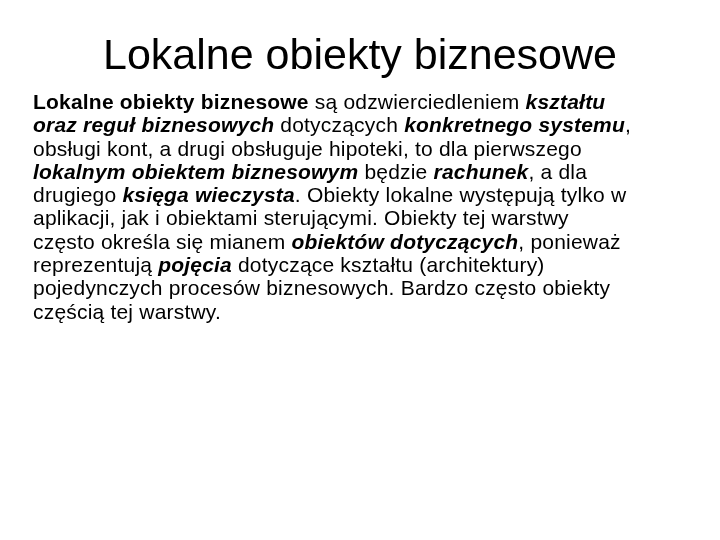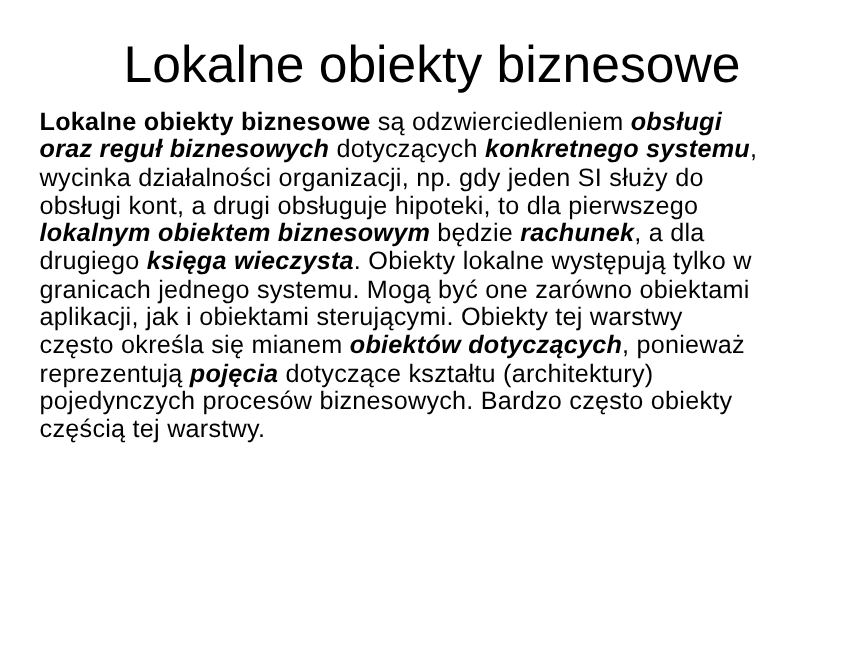--- a/index.html
+++ b/index.html
@@ -50,26 +50,24 @@
   .seg-r { font-weight: 400; font-style: normal; }
   .seg-b { font-weight: 700; font-style: normal; }
   .seg-bi { font-weight: 700; font-style: italic; }
 </style>
 </head>
 <body>
 
 <div class="slide">
   <div class="slide-title">Lokalne obiekty biznesowe</div>
   <div class="body-text">
-      <div class="line"><span class="seg-b">Lokalne obiekty biznesowe</span><span class="seg-r"> są odzwierciedleniem </span><span class="seg-bi">obsługi</span></div>
+      <div class="line"><span class="seg-b">Lokalne obiekty biznesowe</span><span class="seg-r"> są odzwierciedleniem </span><span class="seg-bi">kształtu</span></div>
       <div class="line"><span class="seg-bi">oraz reguł biznesowych</span><span class="seg-r"> dotyczących </span><span class="seg-bi">konkretnego systemu</span><span class="seg-r">,</span></div>
-      <div class="line"><span class="seg-r">wycinka działalności organizacji, np. gdy jeden SI służy do</span></div>
       <div class="line"><span class="seg-r">obsługi kont, a drugi obsługuje hipoteki, to dla pierwszego</span></div>
       <div class="line"><span class="seg-bi">lokalnym obiektem biznesowym</span><span class="seg-r"> będzie </span><span class="seg-bi">rachunek</span><span class="seg-r">, a dla</span></div>
       <div class="line"><span class="seg-r">drugiego </span><span class="seg-bi">księga wieczysta</span><span class="seg-r">. Obiekty lokalne występują tylko w</span></div>
-      <div class="line"><span class="seg-r">granicach jednego systemu. Mogą być one zarówno obiektami</span></div>
       <div class="line"><span class="seg-r">aplikacji, jak i obiektami sterującymi. Obiekty tej warstwy</span></div>
       <div class="line"><span class="seg-r">często określa się mianem </span><span class="seg-bi">obiektów dotyczących</span><span class="seg-r">, ponieważ</span></div>
       <div class="line"><span class="seg-r">reprezentują </span><span class="seg-bi">pojęcia</span><span class="seg-r"> dotyczące kształtu (architektury)</span></div>
       <div class="line"><span class="seg-r">pojedynczych procesów biznesowych. Bardzo często obiekty</span></div>
       <div class="line"><span class="seg-r">częścią tej warstwy.</span></div>
     </div>
 </div>
 
 </body></html>

